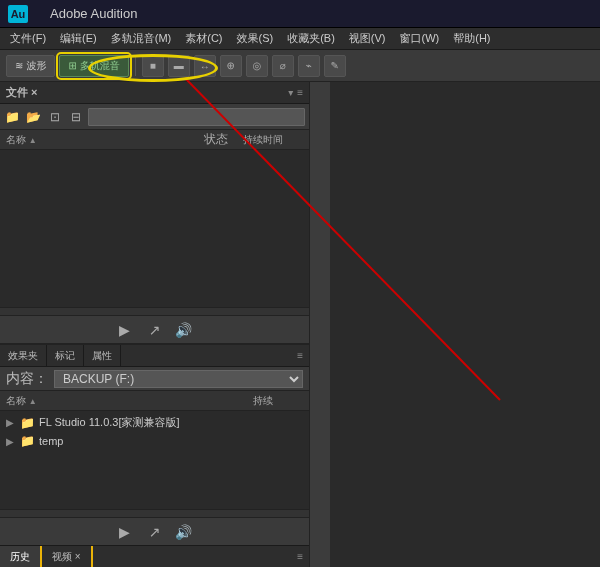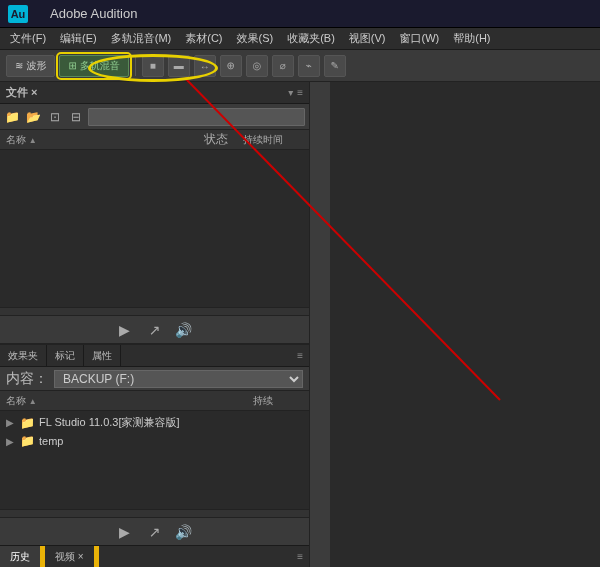--- a/index.html
+++ b/index.html
@@ -338,21 +338,21 @@
       border-top: 1px solid #1a1a1a;
     }
     .bottom-tab {
       color: #bbb;
       font-size: 10px;
       padding: 2px 10px;
       cursor: pointer;
       height: 22px;
       display: flex;
       align-items: center;
-      border-right: 5px solid #eab308;
+      border-right: 2px solid #eab308;
     }
     .bottom-tab.active { background: #3a3a3a; color: #fff; }
     .bottom-tab-end {
       margin-left: auto;
       padding-right: 6px;
       color: #888;
       font-size: 10px;
     }
 
     

